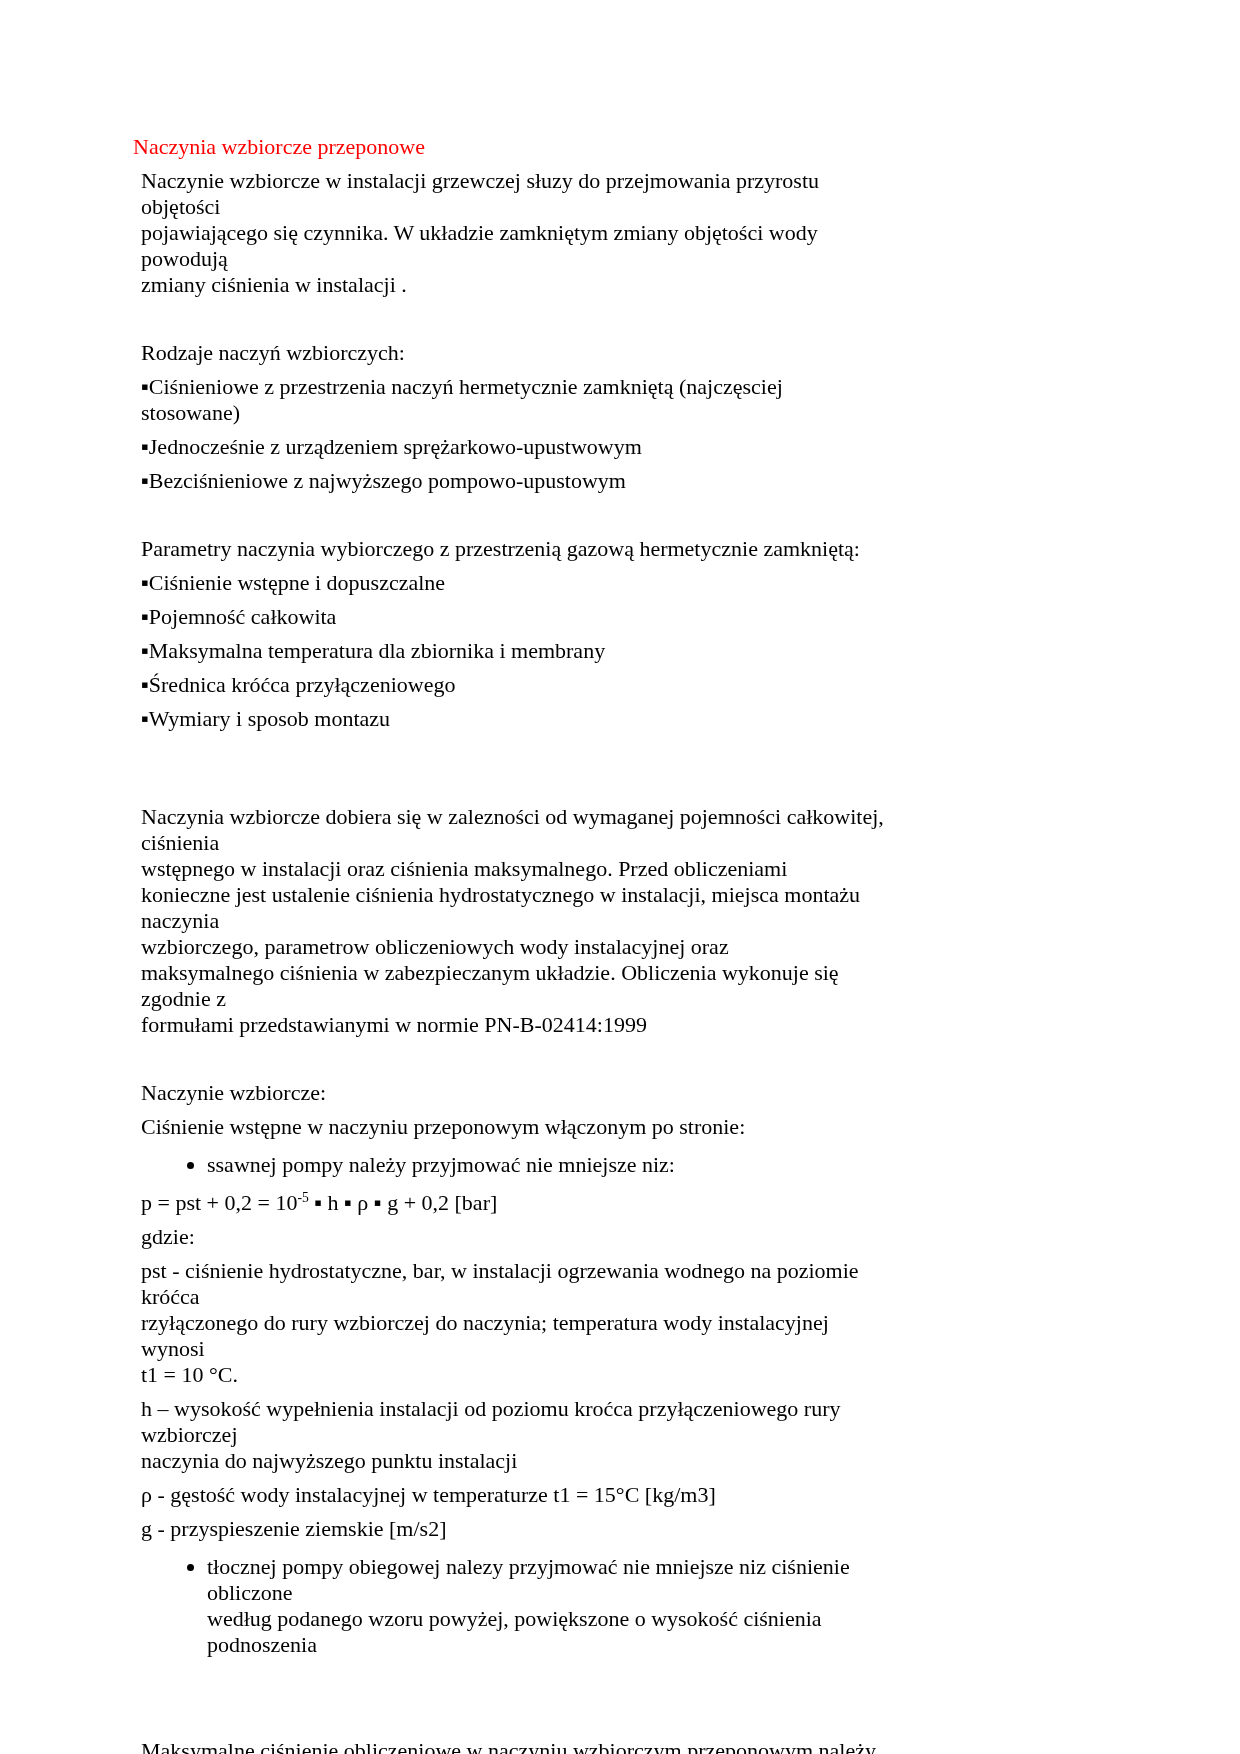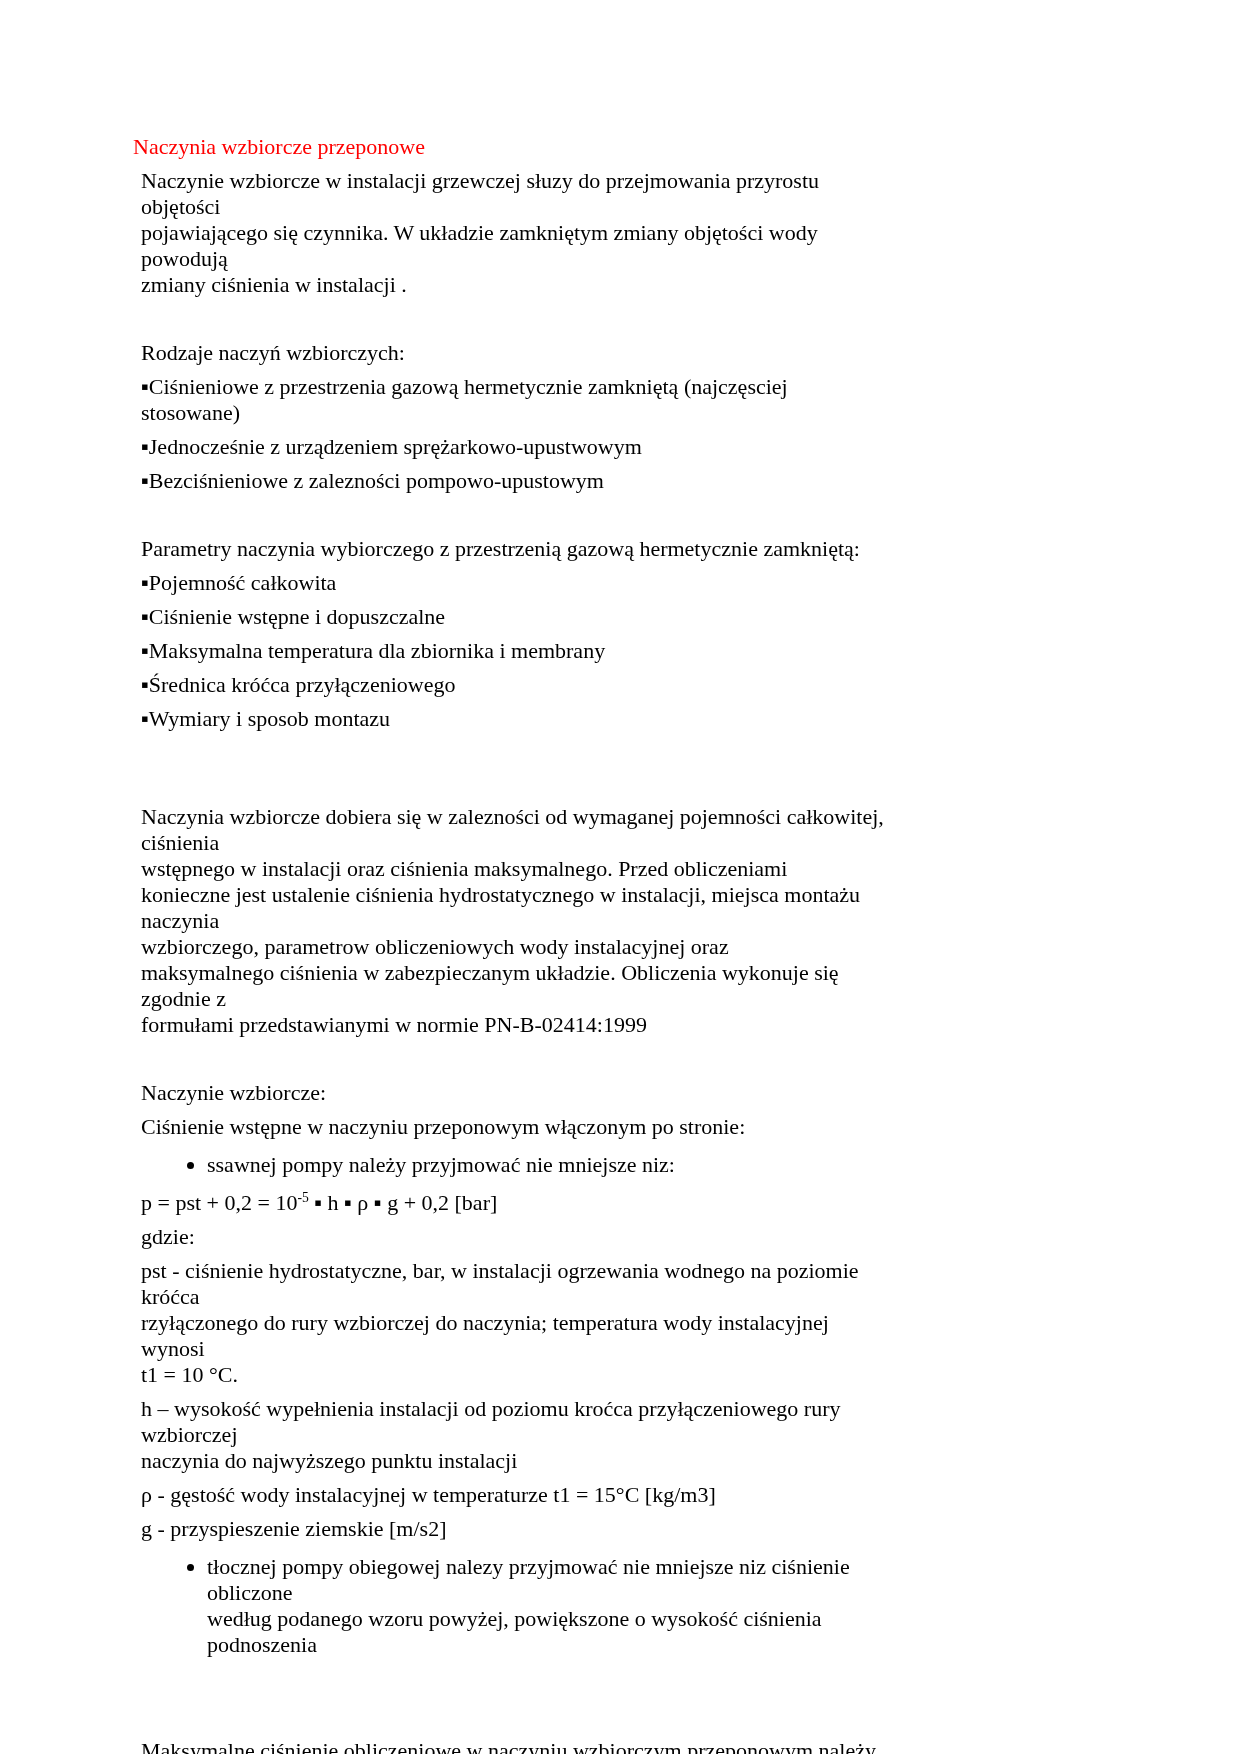--- a/index.html
+++ b/index.html
@@ -57,29 +57,29 @@
 
   <h1 class="doc-heading">Naczynia wzbiorcze przeponowe</h1>
 
   <p class="para">Naczynie wzbiorcze w instalacji grzewczej słuzy do przejmowania przyrostu objętości
 pojawiającego się czynnika. W układzie zamkniętym zmiany objętości wody powodują
 zmiany ciśnienia w instalacji .</p>
 
   <div class="sp1"></div>
 
   <p class="para">Rodzaje naczyń wzbiorczych:</p>
-  <p class="para">▪Ciśnieniowe z przestrzenia gazową hermetycznie zamkniętą (najczęsciej stosowane)</p>
+  <p class="para">▪Ciśnieniowe z przestrzenia naczyń hermetycznie zamkniętą (najczęsciej stosowane)</p>
   <p class="para">▪Jednocześnie z urządzeniem sprężarkowo-upustwowym</p>
-  <p class="para">▪Bezciśnieniowe z zalezności pompowo-upustowym</p>
+  <p class="para">▪Bezciśnieniowe z najwyższego pompowo-upustowym</p>
 
   <div class="sp1"></div>
 
   <p class="para">Parametry naczynia wybiorczego z przestrzenią gazową hermetycznie zamkniętą:</p>
+  <p class="para">▪Ciśnienie wstępne i dopuszczalne</p>
   <p class="para">▪Pojemność całkowita</p>
-  <p class="para">▪Ciśnienie wstępne i dopuszczalne</p>
   <p class="para">▪Maksymalna temperatura dla zbiornika i membrany</p>
   <p class="para">▪Średnica króćca przyłączeniowego</p>
   <p class="para">▪Wymiary i sposob montazu</p>
 
   <div class="sp2"></div>
 
   <p class="para">Naczynia wzbiorcze dobiera się w zalezności od wymaganej pojemności całkowitej, ciśnienia
 wstępnego w instalacji oraz ciśnienia maksymalnego. Przed obliczeniami
 konieczne jest ustalenie ciśnienia hydrostatycznego w instalacji, miejsca montażu naczynia
 wzbiorczego, parametrow obliczeniowych wody instalacyjnej oraz

